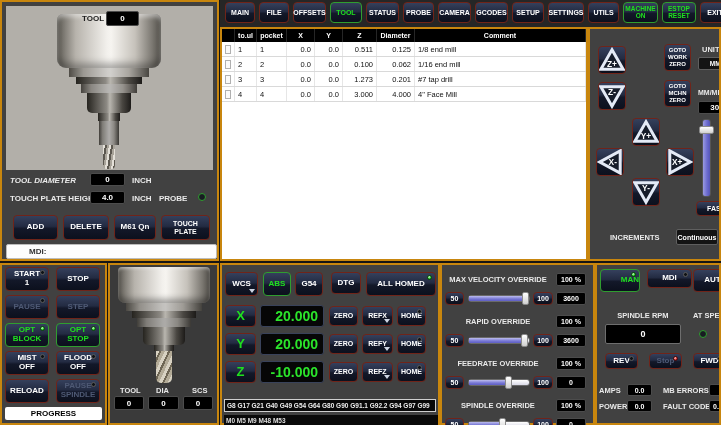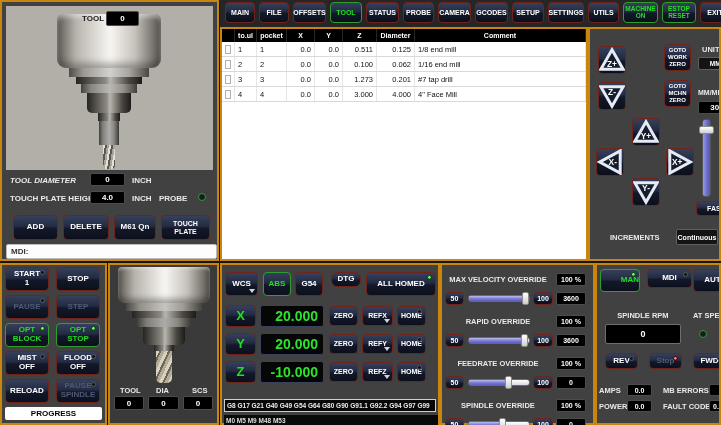--- a/index.html
+++ b/index.html
@@ -84,21 +84,21 @@
     <div class="lbl" style="left:130px;top:192px;">INCH</div>
     <div class="lbl" style="left:157px;top:192px;">PROBE</div>
     <div class="led" style="left:196px;top:191px;"></div>
 
     <div class="btn" style="left:11px;top:213px;width:45px;height:25px;">ADD</div>
     <div class="btn" style="left:61px;top:213px;width:46px;height:25px;">DELETE</div>
     <div class="btn" style="left:112px;top:213px;width:42px;height:25px;">M61 Qn</div>
     <div class="btn" style="left:159px;top:213px;width:49px;height:25px;font-size:7px;">TOUCH
 PLATE</div>
 
-    <div class="white-field" style="left:4px;top:242px;width:211px;height:15px;padding-left:4px;">MDI:</div>
+    <div class="white-field" style="left:4px;top:242px;width:211px;height:15px;padding-left:22px;">MDI:</div>
   </div>
 
   <div id="tab-bar">
     <div class="tab" style="width:30px;">MAIN</div>
     <div class="tab" style="width:30px;">FILE</div>
     <div class="tab" style="width:33px;">OFFSETS</div>
     <div class="tab green" style="width:32px;">TOOL</div>
     <div class="tab" style="width:33px;">STATUS</div>
     <div class="tab" style="width:31px;">PROBE</div>
     <div class="tab" style="width:33px;">CAMERA</div>
@@ -268,21 +268,21 @@
     <div class="blackbox" style="left:4px;top:131px;width:30px;height:14px;">0</div>
     <div class="blackbox" style="left:38px;top:131px;width:31px;height:14px;">0</div>
     <div class="blackbox" style="left:73px;top:131px;width:30px;height:14px;">0</div>
     <div class="blackbox" style="left:4px;top:160px;width:99px;height:13px;font-size:7.5px;">No Tool</div>
   </div>
 
   <div class="panel" style="left:220px;top:263px;width:220px;height:162px;">
     <div class="btn" style="left:3px;top:7px;width:33px;height:24px;"><span>WCS</span><span class="caret"></span></div>
     <div class="btn green" style="left:41px;top:7px;width:28px;height:24px;">ABS</div>
     <div class="btn" style="left:73px;top:7px;width:28px;height:24px;">G54</div>
-    <div class="btn" style="left:109px;top:7px;width:30px;height:15px;border-radius:6px;">DTG</div>
+    <div class="btn" style="left:109px;top:7px;width:30px;height:22px;">DTG</div>
     <div class="btn" style="left:144px;top:7px;width:70px;height:24px;"><span>ALL HOMED</span><span class="btn-led on"></span></div>
 
     <div class="btn" style="left:3px;top:40px;width:31px;height:22px;font-size:13px;color:#1fe01f;">X</div>
     <div class="abs" style="left:38px;top:40px;width:64px;height:22px;background:#060606;border:1px solid #39425a;border-radius:3px;box-sizing:border-box;color:#2be42b;font-size:14px;font-weight:bold;display:flex;align-items:center;justify-content:flex-end;padding-right:5px;">20.000</div>
     <div class="btn" style="left:107px;top:41px;width:29px;height:20px;font-size:7px;">ZERO</div>
     <div class="btn" style="left:140px;top:41px;width:31px;height:20px;font-size:7px;"><span>REFX</span><span class="caret"></span></div>
     <div class="btn" style="left:175px;top:41px;width:29px;height:20px;font-size:7px;"><span>HOME</span><span class="btn-led"></span></div>
 
     <div class="btn" style="left:3px;top:68px;width:31px;height:22px;font-size:13px;color:#1fe01f;">Y</div>
     <div class="abs" style="left:38px;top:68px;width:64px;height:22px;background:#060606;border:1px solid #39425a;border-radius:3px;box-sizing:border-box;color:#2be42b;font-size:14px;font-weight:bold;display:flex;align-items:center;justify-content:flex-end;padding-right:5px;">20.000</div>

